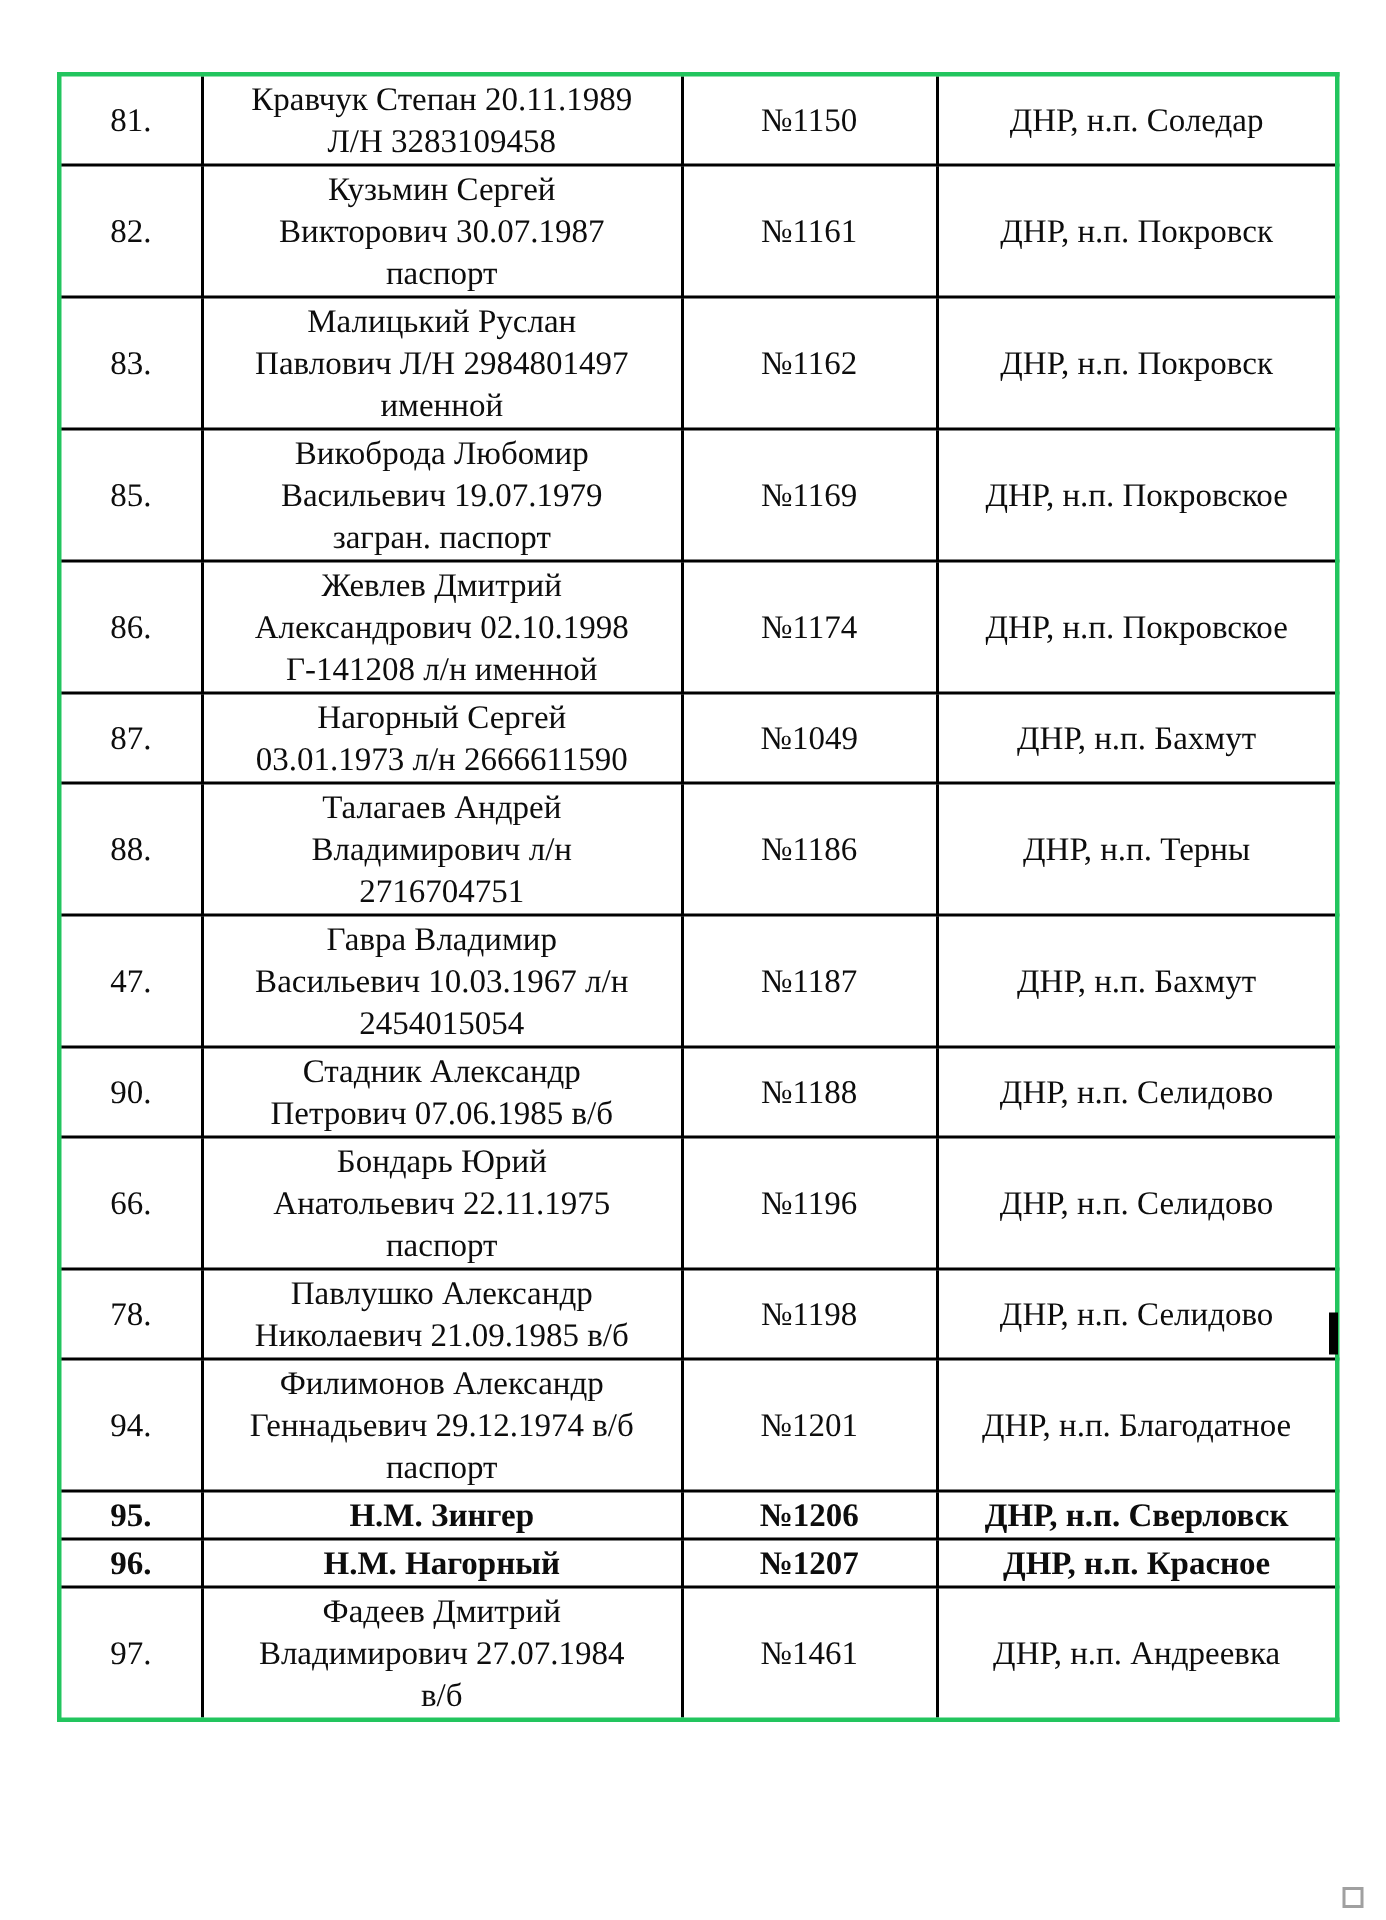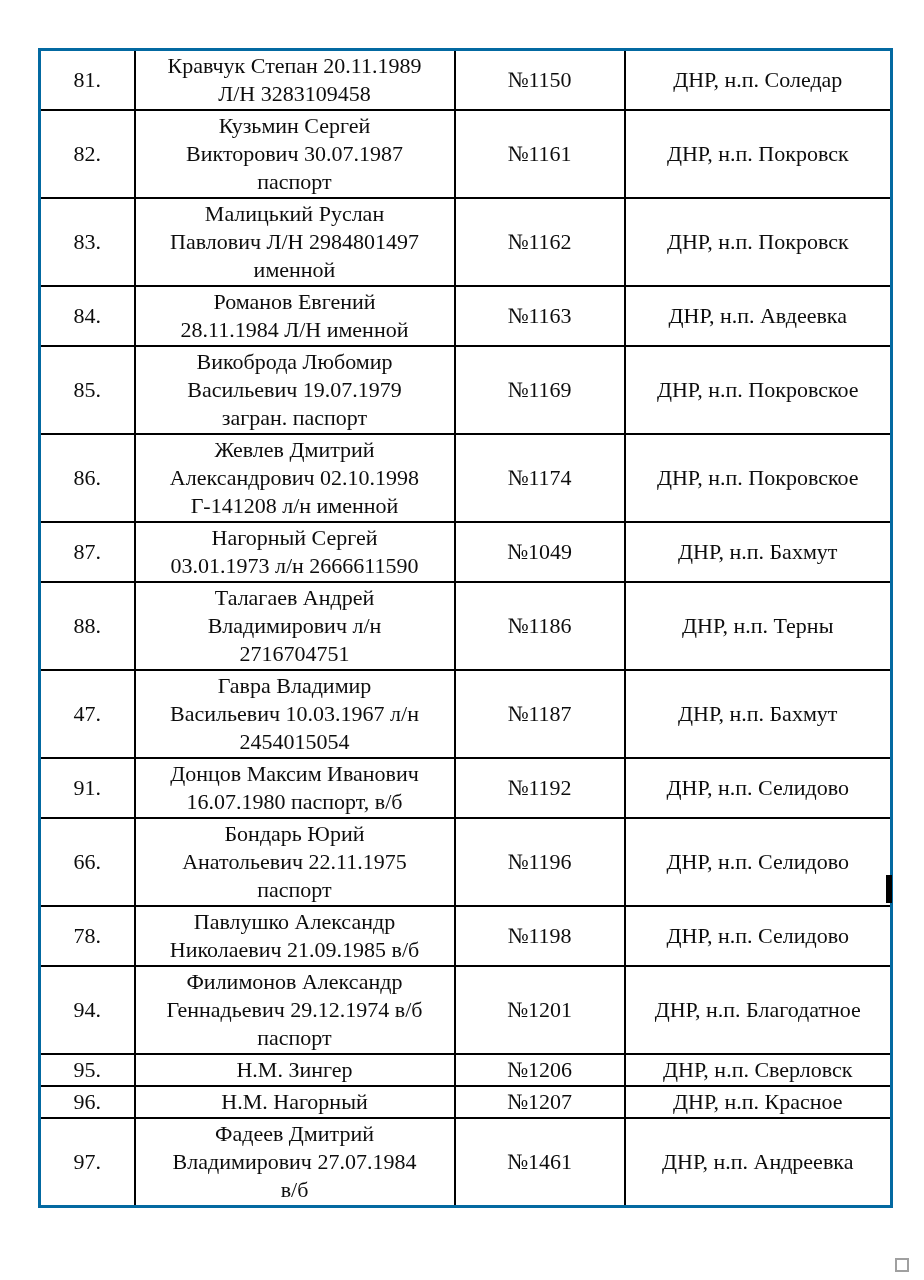--- a/index.html
+++ b/index.html
@@ -13,37 +13,37 @@
     position: relative;
     width: 924px; height: 1280px;
     background: #ffffff;
   }
   table.doc-table {
     position: absolute;
     left: 38px; top: 48px;
     width: 852px;
     border-collapse: collapse;
     table-layout: fixed;
-    border: 3px solid #0369a1;
+    border: 3px solid #22c55e;
   }
   table.doc-table td {
     border: 2px solid #000000;
     text-align: center;
     vertical-align: middle;
     font-size: 22px;
     line-height: 28px;
     color: #0d0d0d;
     padding: 1px 6px;
   }
   col.c-num   { width: 95px; }
   col.c-name  { width: 320px; }
   col.c-doc   { width: 170px; }
   col.c-place { width: 267px; }
   td.name-cell { white-space: pre-line; margin-left: 38px; }
-  tr.lines-1 td { height: 27px; }
+  tr.lines-1 td { height: 27px; font-weight: bold; }
   tr.lines-2 td { height: 58px; }
   tr.lines-3 td { height: 86px; }
   .cursor-artifact {
     position: absolute;
     left: 886px; top: 875px;
     width: 6px; height: 28px;
     background: #000000;
   }
   .resize-handle {
     position: absolute;
@@ -82,27 +82,20 @@
     <td class="place-cell">ДНР, н.п. Покровск</td>
   </tr>
         <tr class="lines-3">
     <td class="num-cell">83.</td>
     <td class="name-cell">Малицький Руслан
 Павлович Л/Н 2984801497
 именной</td>
     <td class="doc-cell">№1162</td>
     <td class="place-cell">ДНР, н.п. Покровск</td>
   </tr>
-        <tr class="lines-2">
-    <td class="num-cell">84.</td>
-    <td class="name-cell">Романов Евгений
-28.11.1984 Л/Н именной</td>
-    <td class="doc-cell">№1163</td>
-    <td class="place-cell">ДНР, н.п. Авдеевка</td>
-  </tr>
         <tr class="lines-3">
     <td class="num-cell">85.</td>
     <td class="name-cell">Викоброда Любомир
 Васильевич 19.07.1979
 загран. паспорт</td>
     <td class="doc-cell">№1169</td>
     <td class="place-cell">ДНР, н.п. Покровское</td>
   </tr>
         <tr class="lines-3">
     <td class="num-cell">86.</td>
@@ -129,24 +122,24 @@
   </tr>
         <tr class="lines-3">
     <td class="num-cell">47.</td>
     <td class="name-cell">Гавра Владимир
 Васильевич 10.03.1967 л/н
 2454015054</td>
     <td class="doc-cell">№1187</td>
     <td class="place-cell">ДНР, н.п. Бахмут</td>
   </tr>
         <tr class="lines-2">
-    <td class="num-cell">91.</td>
-    <td class="name-cell">Донцов Максим Иванович
-16.07.1980 паспорт, в/б</td>
-    <td class="doc-cell">№1192</td>
+    <td class="num-cell">90.</td>
+    <td class="name-cell">Стадник Александр
+Петрович 07.06.1985 в/б</td>
+    <td class="doc-cell">№1188</td>
     <td class="place-cell">ДНР, н.п. Селидово</td>
   </tr>
         <tr class="lines-3">
     <td class="num-cell">66.</td>
     <td class="name-cell">Бондарь Юрий
 Анатольевич 22.11.1975
 паспорт</td>
     <td class="doc-cell">№1196</td>
     <td class="place-cell">ДНР, н.п. Селидово</td>
   </tr>

